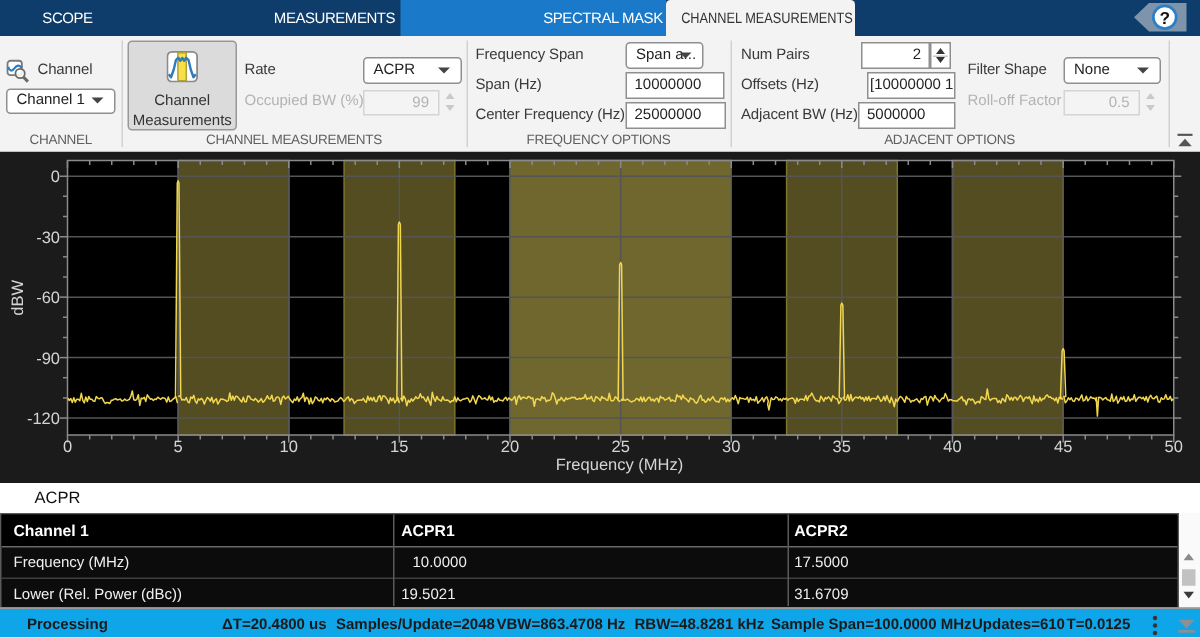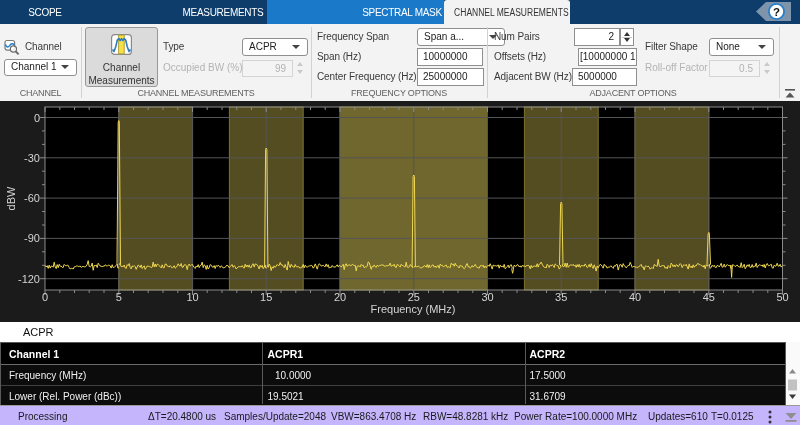--- a/index.html
+++ b/index.html
@@ -27,21 +27,21 @@
 .spind .spd { border-top:4px solid #c9c9c9; }
 .cmbtn { position:absolute; left:85px; top:3px; width:73px; height:60px; background:#dbdbdb; border:1px solid #989898; border-radius:3px; text-align:center; color:#333; }
 .acprstrip { position:absolute; left:0; top:322px; width:800px; height:20px; background:#fff; }
 .tbl { position:absolute; left:0; top:342px; width:786px; height:63px; background:#0c0c0c; border:1px solid #5a5a5a; border-bottom:none; font-size:10px; }
 .thead { position:absolute; left:0; top:0; width:100%; height:22px; background:#000; border-bottom:1px solid #6a6a6a; }
 .trow { position:absolute; left:0; width:100%; height:20px; border-bottom:1px solid #3f3f3f; }
 .tc { position:absolute; top:0; height:100%; color:#f0f0f0; line-height:20px; padding-left:8px; white-space:nowrap; }
 .thead .tc { font-weight:bold; color:#fff; line-height:23px; font-size:10.5px; }
 .colsep { position:absolute; top:0; width:1px; height:61px; background:#5a5a5a; }
 .sbar { position:absolute; left:786px; top:342px; width:14px; height:63px; background:#fafafa; }
-.status { position:absolute; left:0; top:405px; width:800px; height:20px; background:#c4b5fd; border-top:1px solid #9a9a9a; font-size:10px; color:#1a1a1a; }
+.status { position:absolute; left:0; top:405px; width:800px; height:20px; background:#0ea5e9; border-top:1px solid #9a9a9a; font-size:10px; color:#1a1a1a;font-weight:bold; }
 .status span { position:absolute; top:4.5px; white-space:nowrap; }
 </style></head>
 <body>
 <div class="tabbar">
   <div class="bluezone"></div>
   <div class="activetab"><span style="display:inline-block;transform:scaleX(0.85)">CHANNEL MEASUREMENTS</span></div>
   <div class="tab" style="left:-15px;width:120px">SCOPE</div>
   <div class="tab" style="left:163px;width:120px">MEASUREMENTS</div>
   <div class="tab" style="left:342px;width:120px">SPECTRAL MASK</div>
   <svg width="40" height="24" style="position:absolute;left:753px;top:0" viewBox="0 0 40 24">
@@ -61,31 +61,31 @@
   <div class="dd" style="left:4px;top:35px;width:73px;height:16.5px;line-height:14px">Channel 1<i class="ar"></i></div>
   <div class="sep" style="left:81px"></div>
   <div class="cmbtn">
       <svg width="21" height="21" viewBox="0 0 21 21" style="position:absolute;left:25px;top:6px">
 <rect x="0.6" y="0.6" width="19.8" height="19.8" rx="3" fill="#fff" stroke="#8a8a8a" stroke-width="1.2"></rect>
 <rect x="7.6" y="1.2" width="5.6" height="18.6" fill="#f6e046" stroke="#b0a23a" stroke-width="1"></rect>
 <path d="M1.5 15.5 L3 17.5 L4.8 12.5 L6.3 6 L7.8 4.5 L9.2 6.5 L10.5 4.7 L11.8 6.5 L13.2 4.5 L14.7 6 L16.2 12.5 L18 17.5 L19.5 15.5" fill="none" stroke="#2e7bbf" stroke-width="1.6" stroke-linejoin="round"></path>
 </svg>
       <div style="position:absolute;left:0;top:33px;width:100%;line-height:13px">Channel<br>Measurements</div>
     </div>
-  <div class="lb" style="left:163px;top:17px">Type</div>
+  <div class="lb" style="left:163px;top:17px">Rate</div>
   <div class="dd" style="left:242px;top:13.5px;width:66px;height:18px;line-height:16px">ACPR<i class="ar"></i></div>
   <div class="lbg" style="left:163px;top:38px">Occupied BW (%)</div>
   <div class="inpd" style="left:242px;top:35.5px;width:51px;height:17px;line-height:15px">99</div>
   <div class="spind" style="left:293px;top:35.5px;height:17px">
       <i class="sp spu"></i>
       <i class="sp spd"></i>
     </div>
   <div class="sep" style="left:311px"></div>
   <div class="lb" style="left:317px;top:7px">Frequency Span</div>
-  <div class="dd" style="left:417px;top:4px;width:88px;height:17.5px;line-height:15px">Span a...<i class="ar"></i></div>
+  <div class="dd" style="left:417px;top:4px;width:52px;height:17.5px;line-height:15px">Span a...<i class="ar"></i></div>
   <div class="lb" style="left:317px;top:27px">Span (Hz)</div>
   <div class="inp" style="left:417px;top:24px;width:66px;height:17.5px;line-height:15px">10000000</div>
   <div class="lb" style="left:317px;top:47px">Center Frequency (Hz)</div>
   <div class="inp" style="left:417px;top:44px;width:67px;height:17.5px;line-height:15px">25000000</div>
   <div class="sep" style="left:487px"></div>
   <div class="lb" style="left:494px;top:7px">Num Pairs</div>
   <div class="inp" style="left:574px;top:4px;width:46px;height:17.5px;line-height:15px;text-align:right;padding-right:5px">2</div>
   <div class="spin" style="left:620px;top:4px;height:17.5px">
       <i class="sp spu"></i>
       <i class="sp spd"></i>
@@ -317,21 +317,21 @@
   <rect x="2" y="37.5" width="9" height="11" fill="#c2c2c2"></rect>
   <polygon points="3,52.5 10,52.5 6.5,57" fill="#3a3a3a"></polygon>
   </svg>
 </div>
 <div class="status">
   <span style="left:18px">Processing</span>
   <span style="left:148px">ΔT=20.4800 us</span>
   <span style="left:224px">Samples/Update=2048</span>
   <span style="left:331px">VBW=863.4708 Hz</span>
   <span style="left:423px">RBW=48.8281 kHz</span>
-  <span style="left:514px">Power Rate=100.0000 MHz</span>
+  <span style="left:514px">Sample Span=100.0000 MHz</span>
   <span style="left:648px">Updates=610</span>
   <span style="left:711px">T=0.0125</span>
   <svg width="4" height="14" viewBox="0 0 4 14" style="position:absolute;left:768px;top:4px">
 <circle cx="2" cy="2" r="1.5" fill="#333"></circle>
       <circle cx="2" cy="7" r="1.5" fill="#333"></circle>
       <circle cx="2" cy="12" r="1.5" fill="#333"></circle>
 </svg>
   <svg width="12" height="11" viewBox="0 0 12 11" style="position:absolute;left:785px;top:7px">
 <polygon points="0.5,0 11.5,0 6,6" fill="#8f8f8f"></polygon>
 <rect x="0.5" y="7" width="11" height="1.8" fill="#8f8f8f"></rect>

